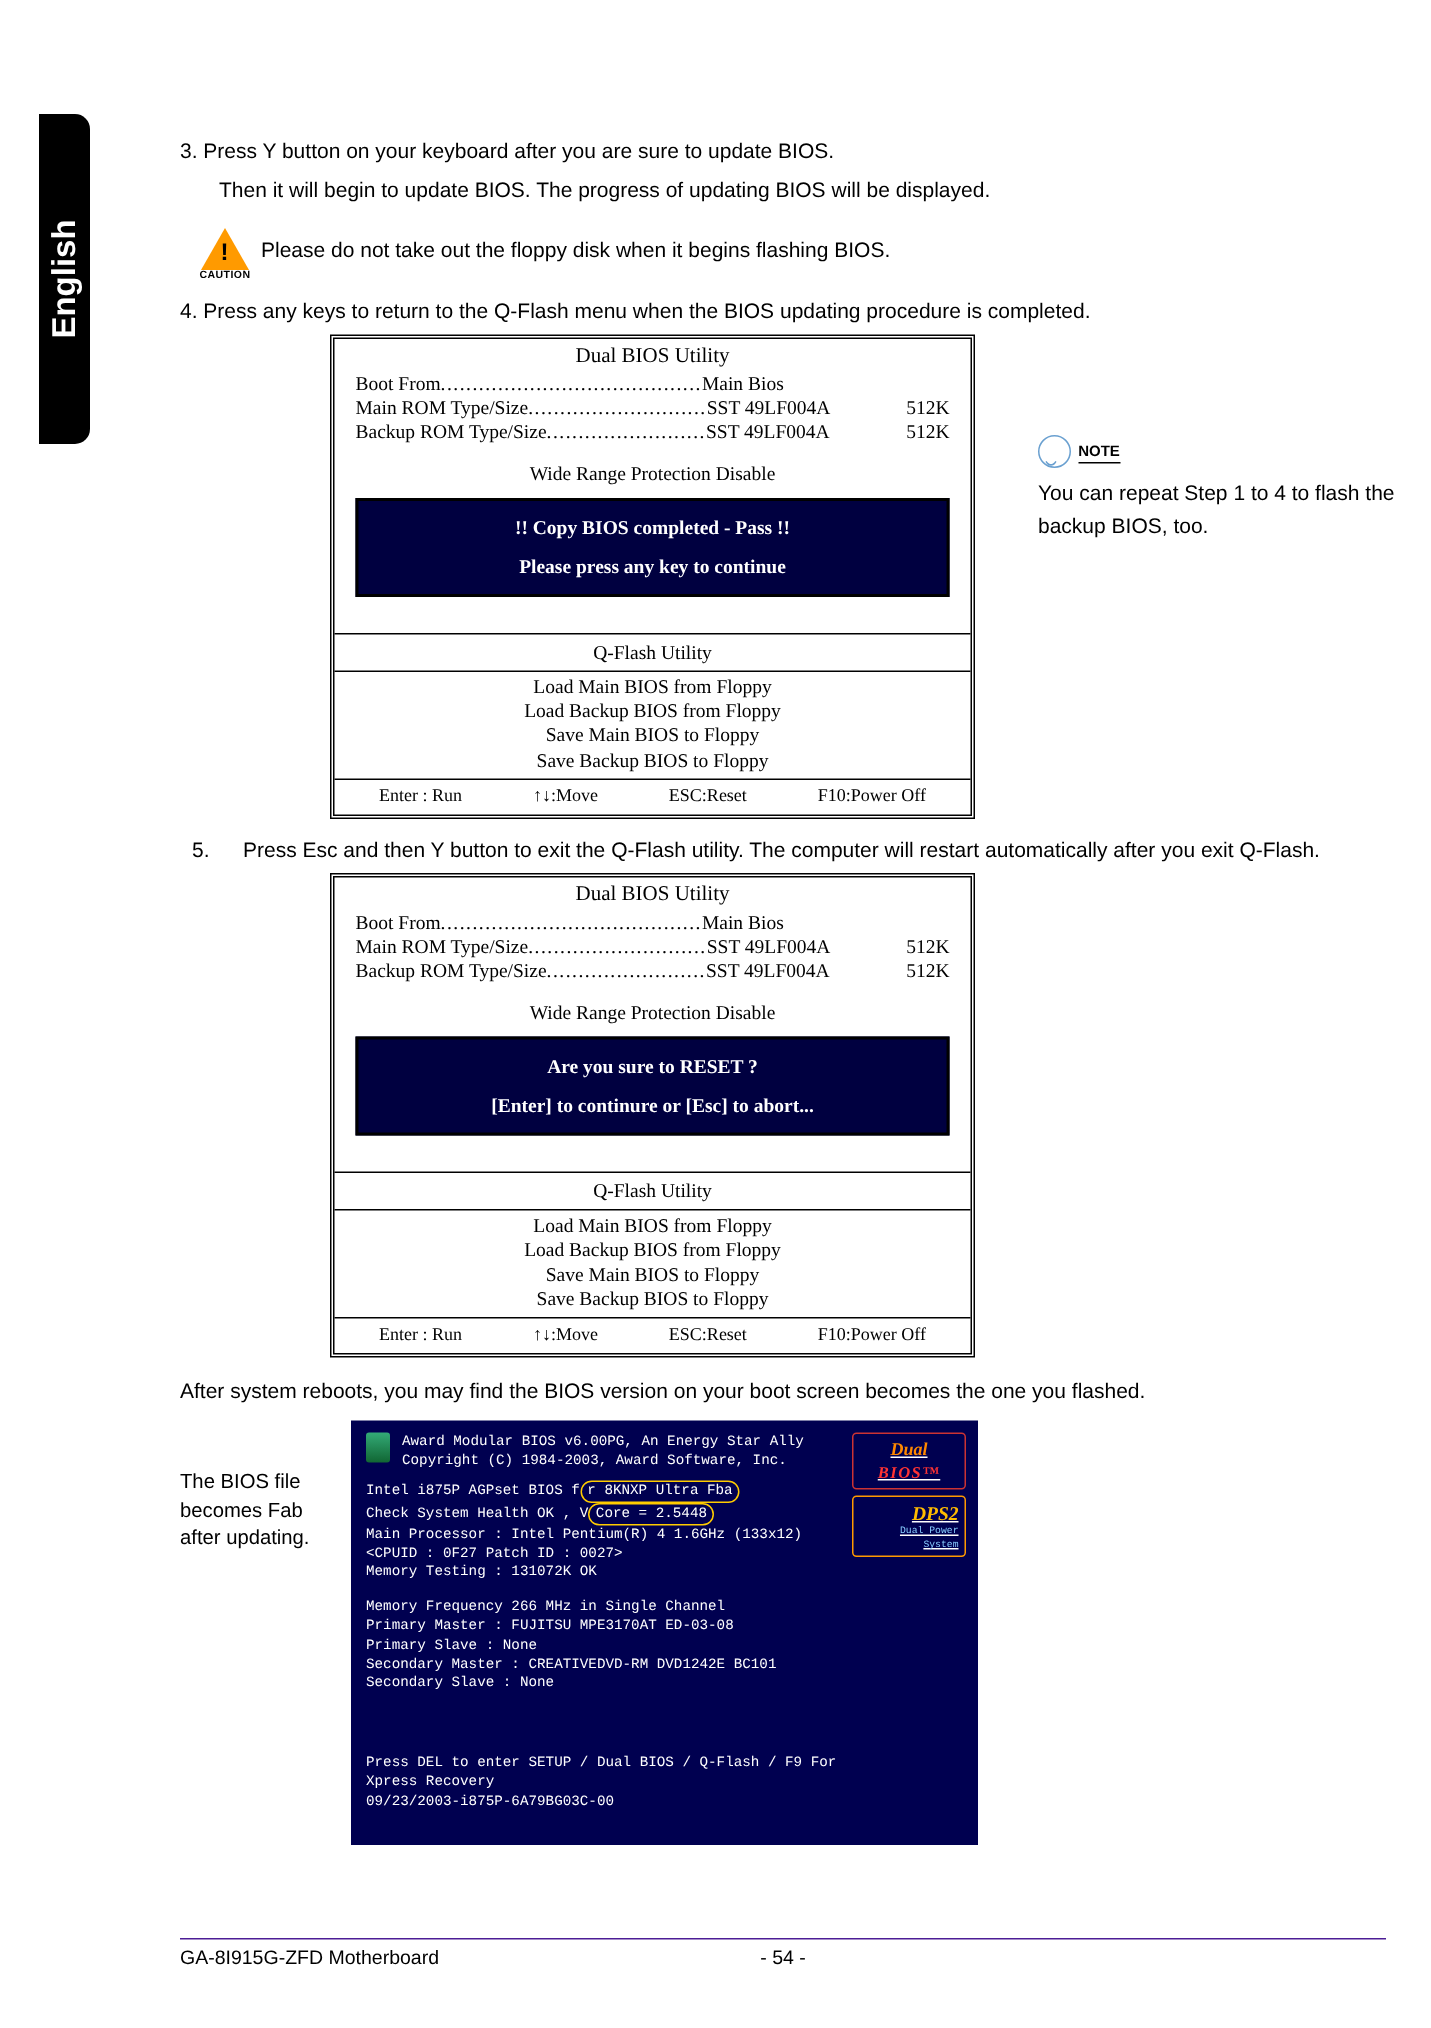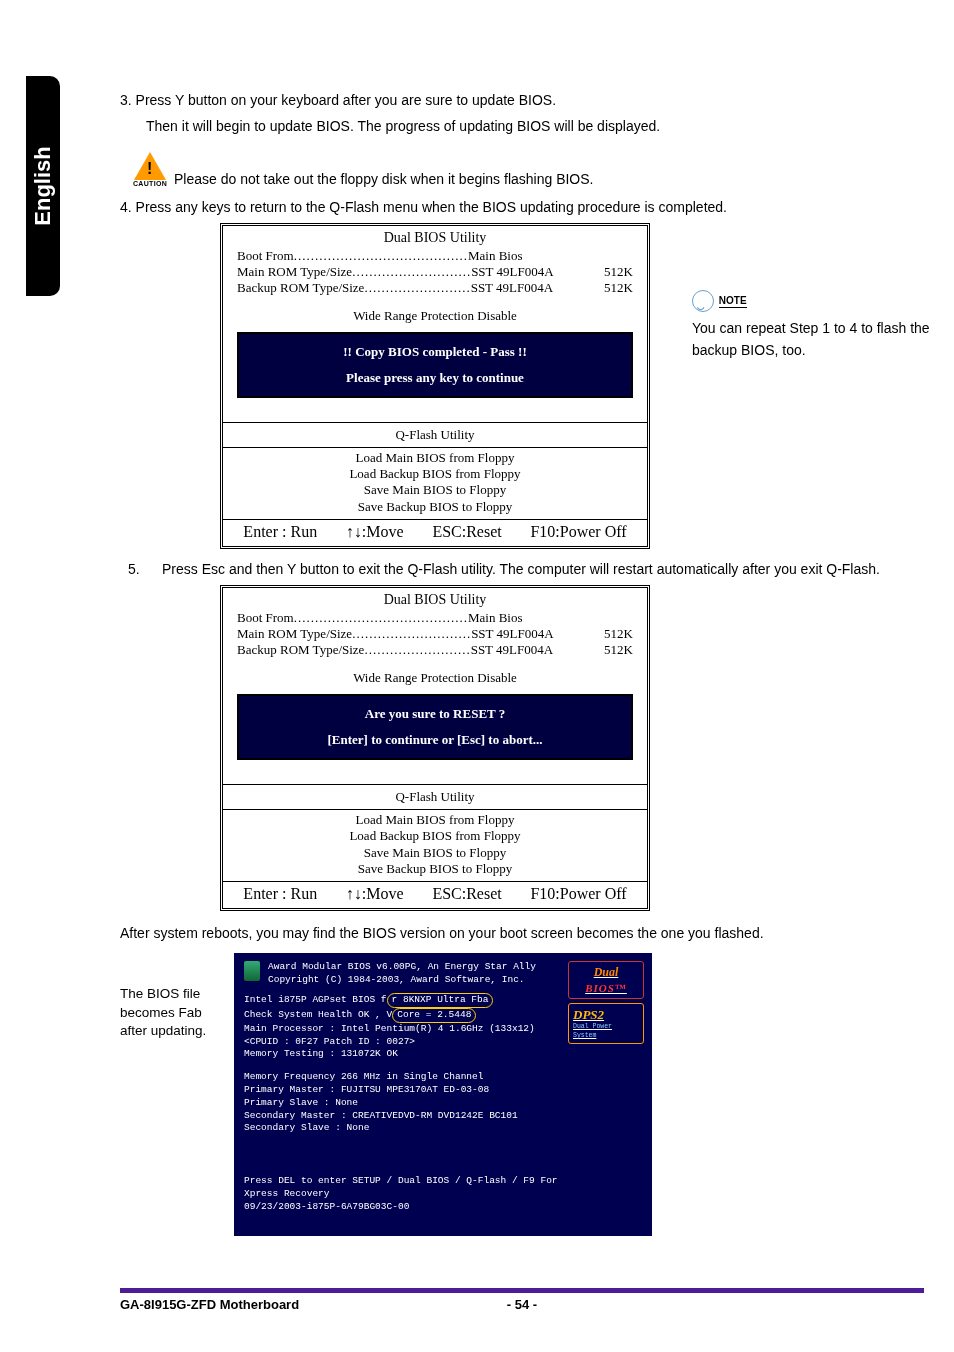--- a/index.html
+++ b/index.html
@@ -36,21 +36,21 @@
   }
   .content {
     margin-left: 120px;
     margin-right: 30px;
     padding-top: 90px;
   }
   .para { margin-bottom: 6px; line-height: 1.45; }
   .indent { margin-left: 26px; }
   .caution-row {
     display: flex;
-    align-items: flex-end;
+    align-items: center;
     gap: 6px;
     margin: 8px 0 10px 12px;
   }
   .caution-icon {
     width: 36px;
     height: 42px;
     display: flex;
     flex-direction: column;
     align-items: center;
     justify-content: flex-end;
@@ -110,21 +110,21 @@
   }
   .bios-sub { text-align: center; font-size: 11px; color: #333; padding: 0 0 2px; }
   .bios-divider { border-top: 1px solid #000; margin: 2px 0; }
   .bios-qf { text-align: center; font-size: 13px; padding: 2px 0; }
   .bios-menu { text-align: center; font-size: 13px; padding: 0 0 4px; line-height: 1.25; }
   .bios-menu div { }
   .bios-footer {
     border-top: 1px solid #000;
     display: flex;
     justify-content: space-around;
-    font-size: 16px;
+    font-size: 12px;
     padding: 3px 6px 5px;
   }
   .note-side {
     position: absolute;
     left: 692px;
     top: 290px;
     width: 238px;
     font-size: 14px;
     line-height: 1.55;
   }
@@ -214,21 +214,21 @@
     font-family: "Times New Roman", serif;
     font-size: 12px;
     text-align: center;
     margin-bottom: 4px;
   }
   .logo-dual .bios { color: #f33; display: block; font-size: 11px; letter-spacing: 1px;}
   .logo-dps {
     border: 1px solid #f90;
     border-radius: 3px;
     padding: 2px 4px;
-    text-align: left;
+    text-align: right;
   }
   .logo-dps .d {
     font-style: italic;
     font-weight: bold;
     color: #fb0;
     font-family: "Times New Roman", serif;
     font-size: 13px;
   }
   .logo-dps .sub { color: #8cf; font-size: 6.5px; display: block; }
   .circle-hi {
@@ -236,25 +236,24 @@
     border-radius: 12px;
     padding: 0 4px;
     display: inline-block;
   }
   .boot-block { margin-bottom: 10px; }
   .footer {
     position: absolute;
     left: 120px;
     right: 30px;
     bottom: 40px;
-    border-top: 5px solid #4c1d95;
+    border-top: 1px solid #4c1d95;
     padding-top: 4px;
     display: flex;
     font-size: 13px;
-    font-weight: bold;
   }
   .footer .mid { position: absolute; left: 50%; transform: translateX(-50%); }
 </style>
 </head>
 <body>
 
 <div class="side-tab">
   <span>English</span>
 </div>
 

